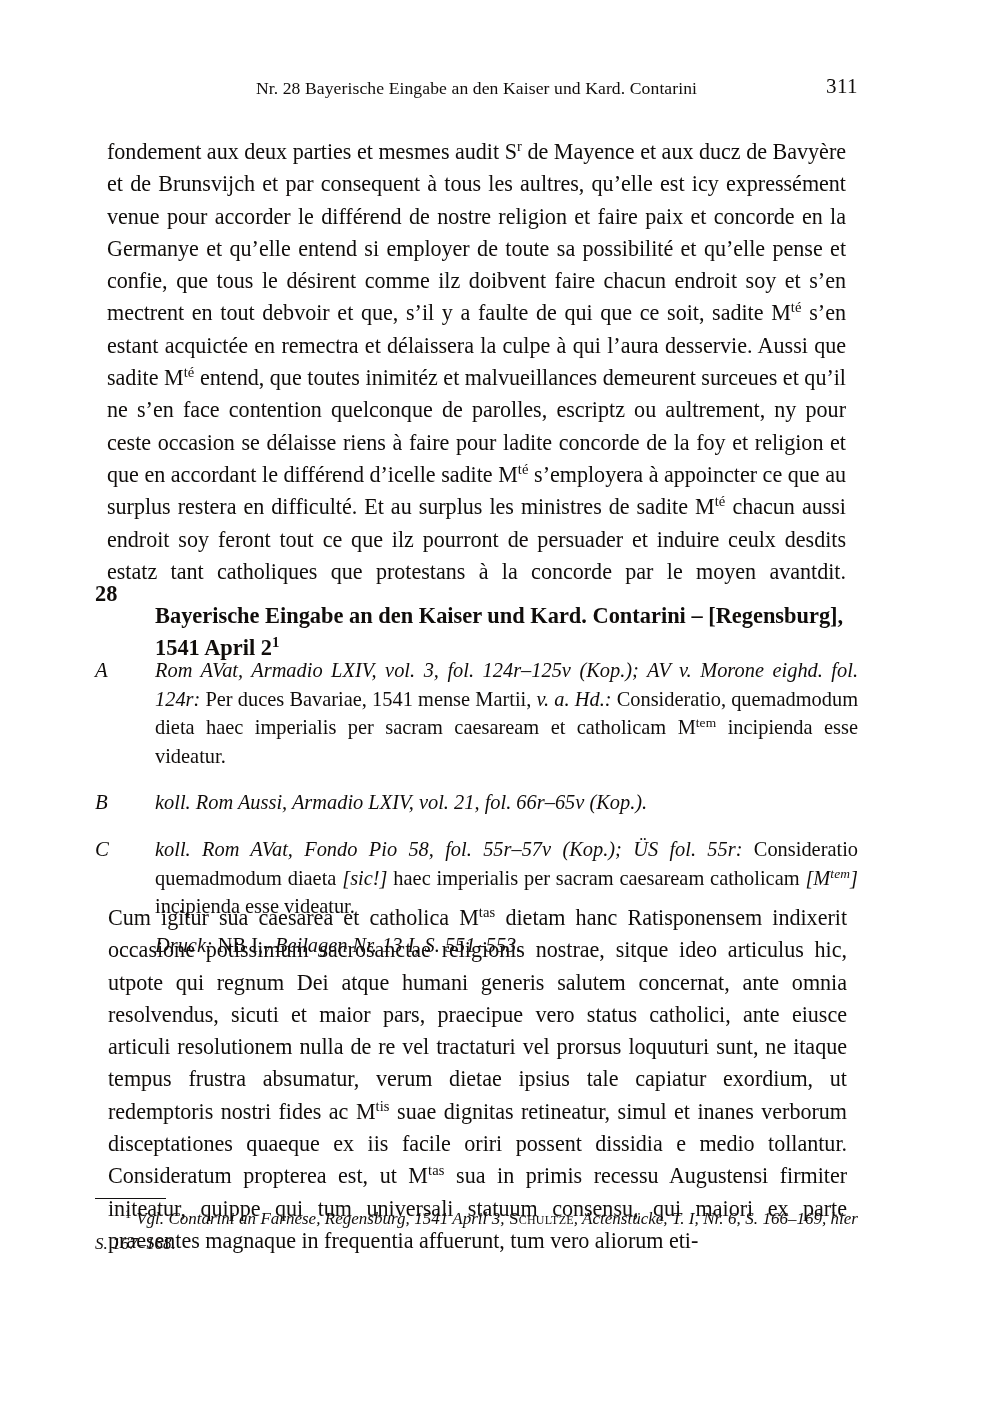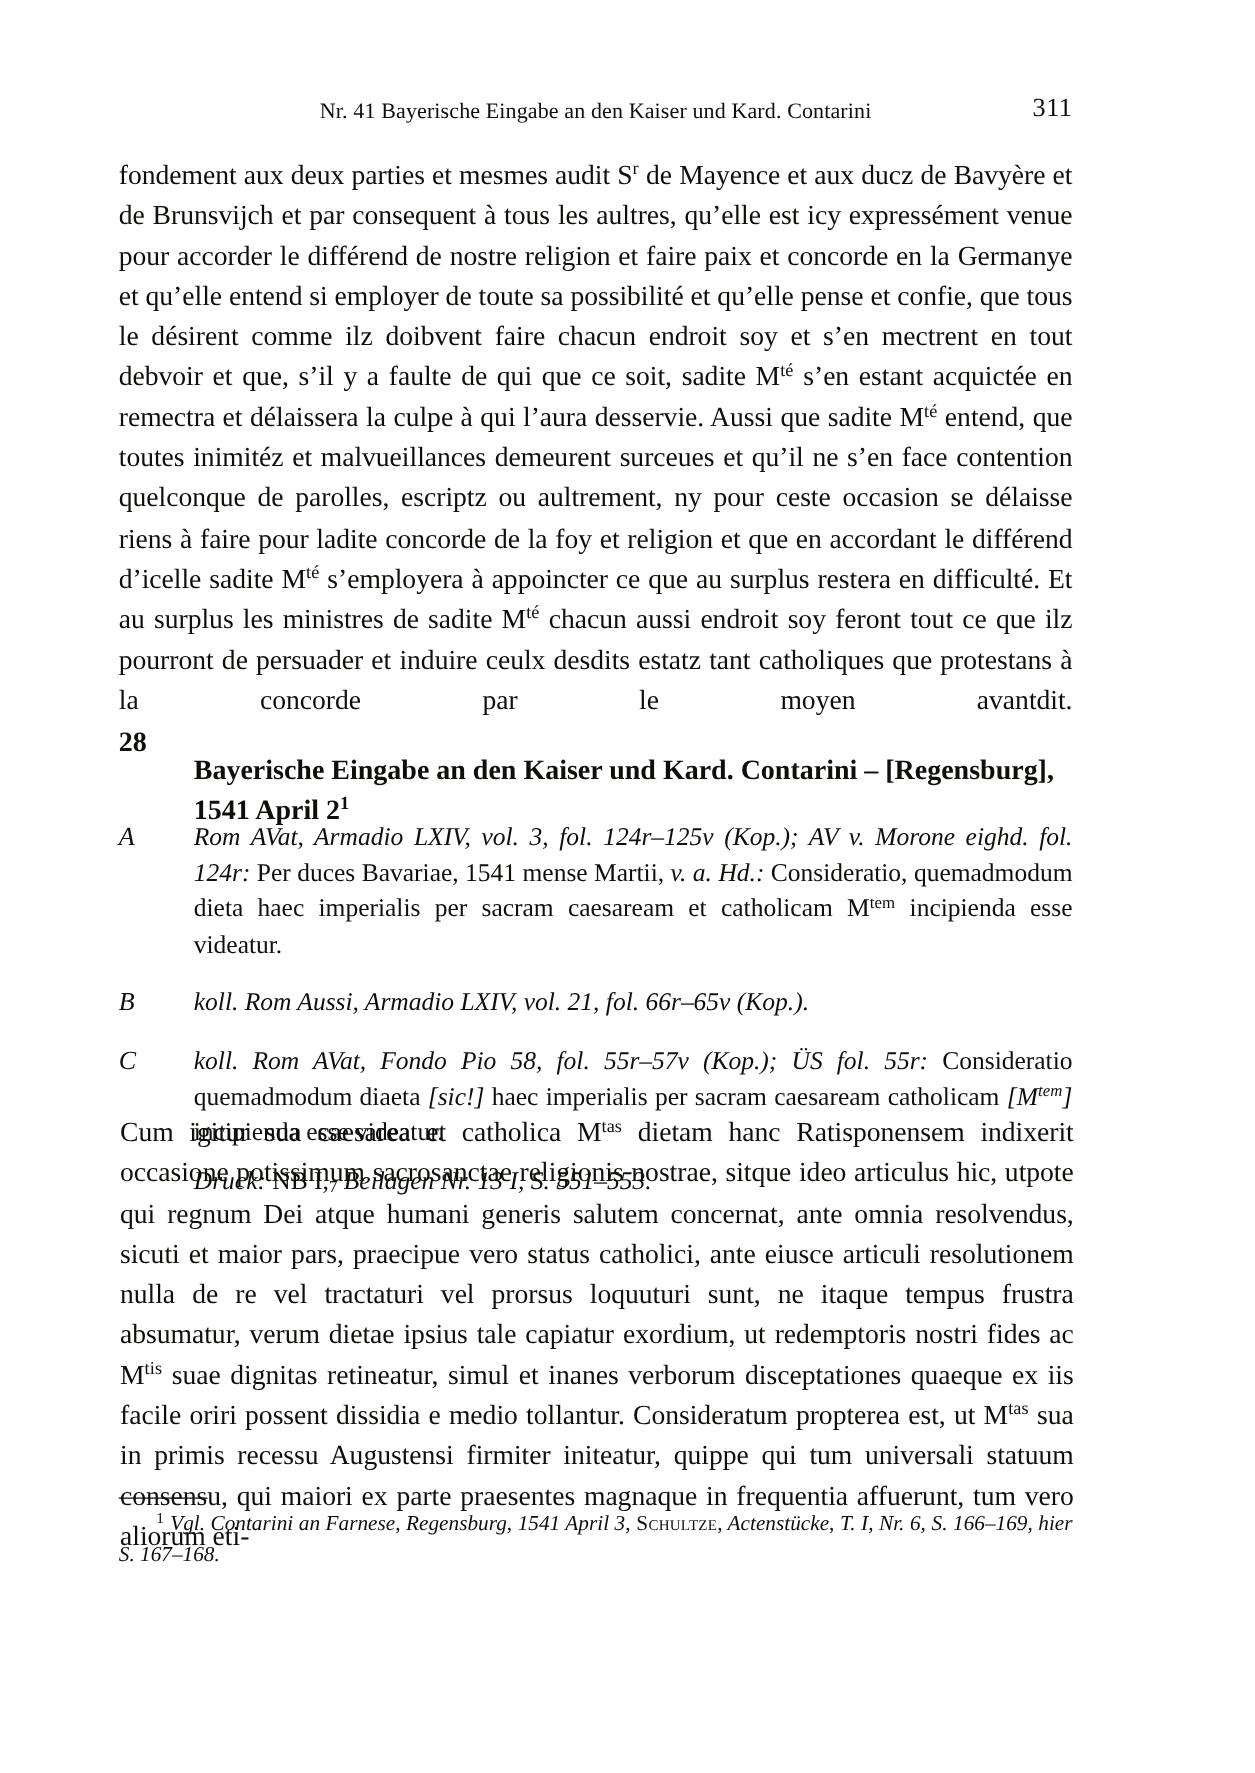--- a/index.html
+++ b/index.html
@@ -51,21 +51,21 @@
 
   
   .body-block {
     position: absolute;
     left: 95px;
     top: 124px;
     width: 763px;
   }
 
   p.para {
-    margin: 0;
+    margin: 12px;
     font-size: 22.1px;
     line-height: 32.3px;
     text-align: justify;
     text-justify: inter-word;
     hyphens: none;
     letter-spacing: -0.02px;
   }
   p.para.last-flush { text-align: justify; }
   p.para.last-flush::after {
     content: "";
@@ -178,21 +178,21 @@
     font-style: normal;
     letter-spacing: 0.2px;
   }
 </style>
 </head>
 <body>
 
 <div class="page">
 
   <div class="header">
-    <div class="header-title">Nr. 41 Bayerische Eingabe an den Kaiser und Kard. Contarini</div>
+    <div class="header-title">Nr. 28 Bayerische Eingabe an den Kaiser und Kard. Contarini</div>
     <div class="header-pageno">311</div>
   </div>
 
   <div class="body-block">
     <p class="para last-flush"><span>fondement aux deux parties et mesmes audit S</span><sup class="sc">r</sup><span> de Mayence et aux ducz de Bavyère et de Brunsvijch et par consequent à tous les aultres, qu’elle est icy expressément venue pour accorder le différend de nostre religion et faire paix et concorde en la Germanye et qu’elle entend si employer de toute sa possibilité et qu’elle pense et confie, que tous le désirent comme ilz doibvent faire chacun endroit soy et s’en mectrent en tout debvoir et que, s’il y a faulte de qui que ce soit, sadite M</span><sup class="sc">té</sup><span> s’en estant acquictée en remectra et délaissera la culpe à qui l’aura desservie. Aussi que sadite M</span><sup class="sc">té</sup><span> entend, que toutes inimitéz et malvueillances demeurent surceues et qu’il ne s’en face contention quelconque de parolles, escriptz ou aultrement, ny pour ceste occasion se délaisse riens à faire pour ladite concorde de la foy et religion et que en accordant le différend d’icelle sadite M</span><sup class="sc">té</sup><span> s’employera à appoincter ce que au surplus restera en difficulté. Et au surplus les ministres de sadite M</span><sup class="sc">té</sup><span> chacun aussi endroit soy feront tout ce que ilz pourront de persuader et induire ceulx desdits estatz tant catholiques que protestans à la concorde par le moyen avantdit.</span></p>
   </div>
 
   <div class="section-head">
     <span class="num">28</span>
     <span class="head-text">

